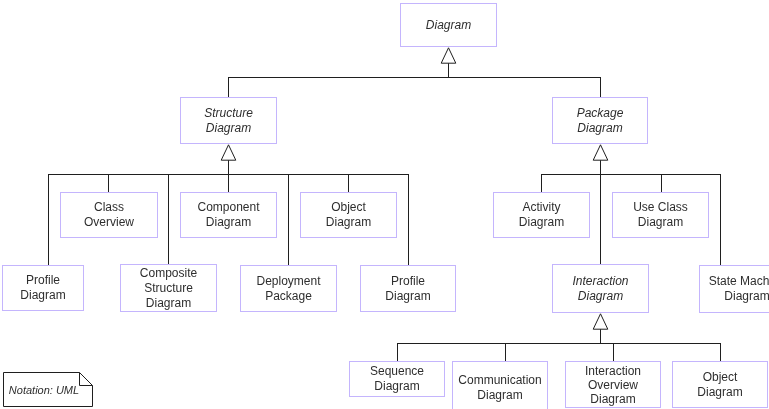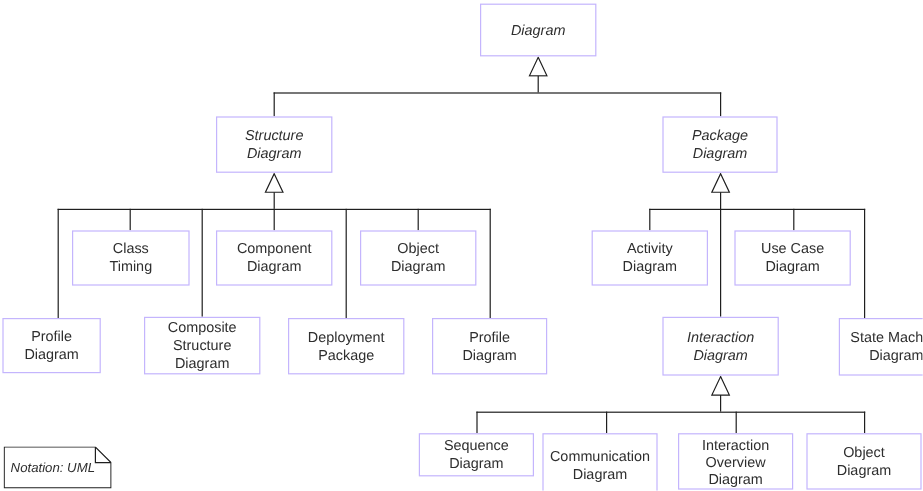--- a/index.html
+++ b/index.html
@@ -98,21 +98,21 @@
       <span>Structure
 Diagram</span>
     </div>
   <div class="node abstract" style="left:552px;top:97px;width:96px;height:47px">
       <span>Package
 Diagram</span>
     </div>
 
   <div class="node" style="left:60px;top:192px;width:98px;height:46px">
       <span>Class
-Timing</span>
+Overview</span>
     </div>
   <div class="node" style="left:180px;top:192px;width:97px;height:46px">
       <span>Component
 Diagram</span>
     </div>
   <div class="node" style="left:300px;top:192px;width:97px;height:46px">
       <span>Object
 Diagram</span>
     </div>
 
@@ -132,21 +132,21 @@
   <div class="node" style="left:360px;top:265px;width:96px;height:47px">
       <span>Profile
 Diagram</span>
     </div>
 
   <div class="node" style="left:493px;top:192px;width:97px;height:46px">
       <span>Activity
 Diagram</span>
     </div>
   <div class="node" style="left:612px;top:192px;width:97px;height:46px">
-      <span>Use Case
+      <span>Use Class
 Diagram</span>
     </div>
 
   <div class="node abstract" style="left:552px;top:264px;width:97px;height:49px">
       <span>Interaction
 Diagram</span>
     </div>
   <div class="node" style="left:699px;top:265px;width:96px;height:48px">
       <span>State Machine
 Diagram</span>

